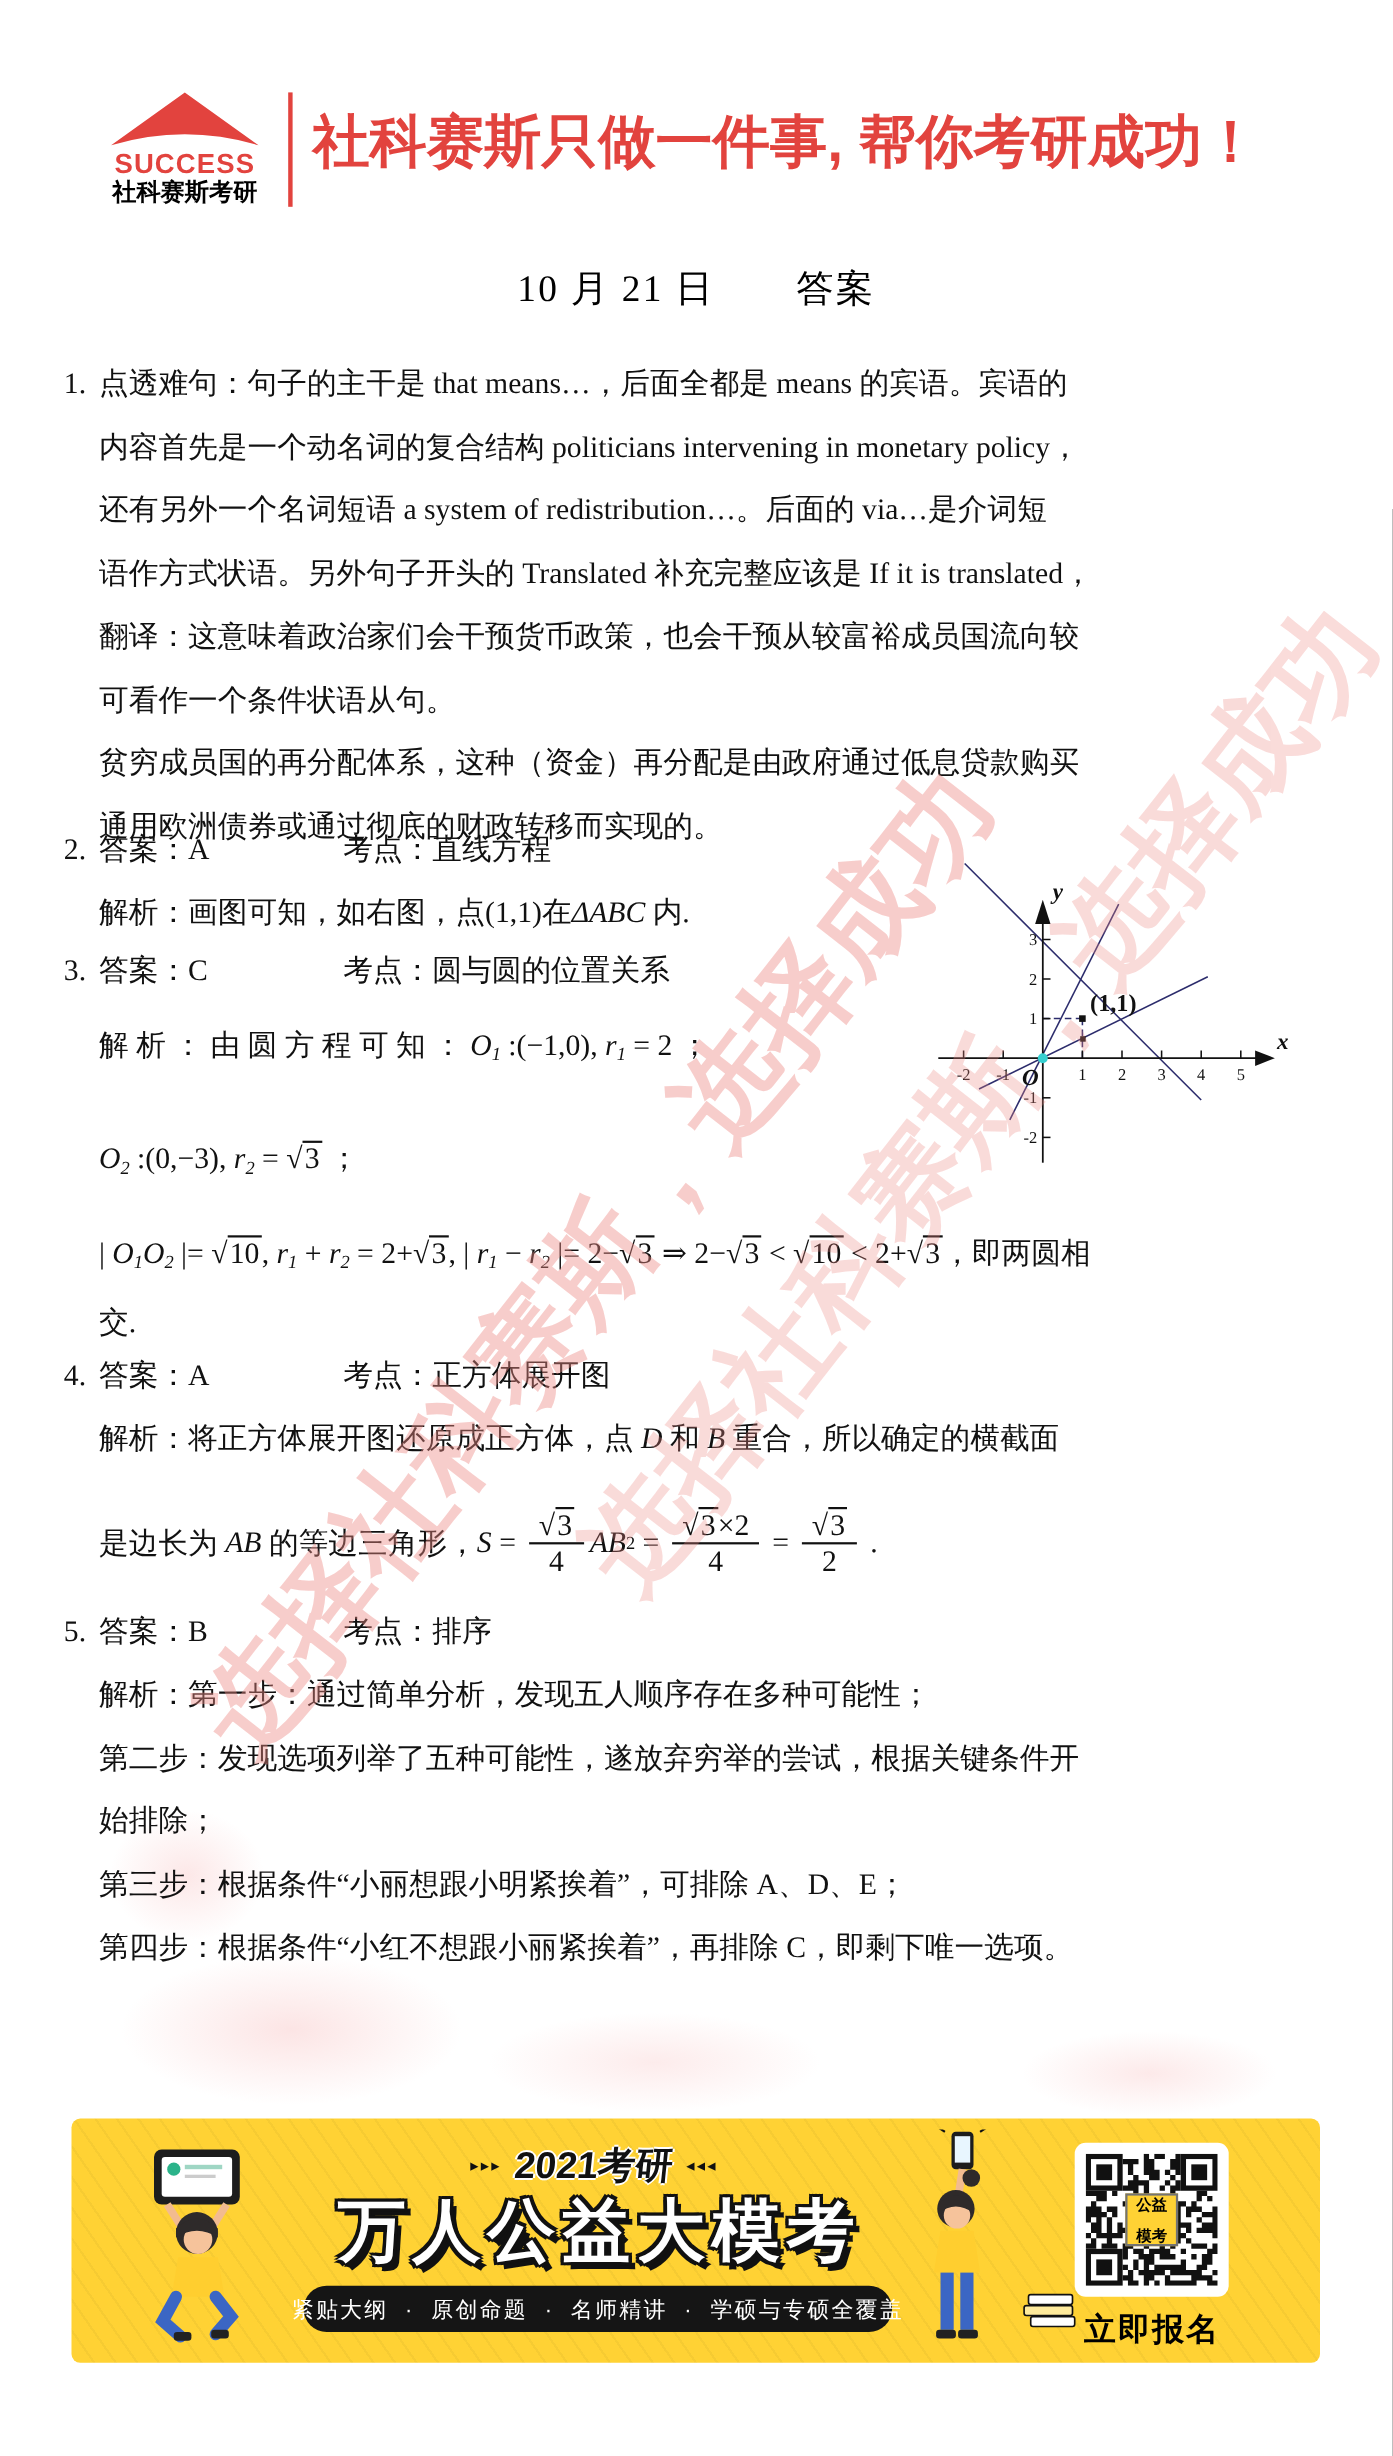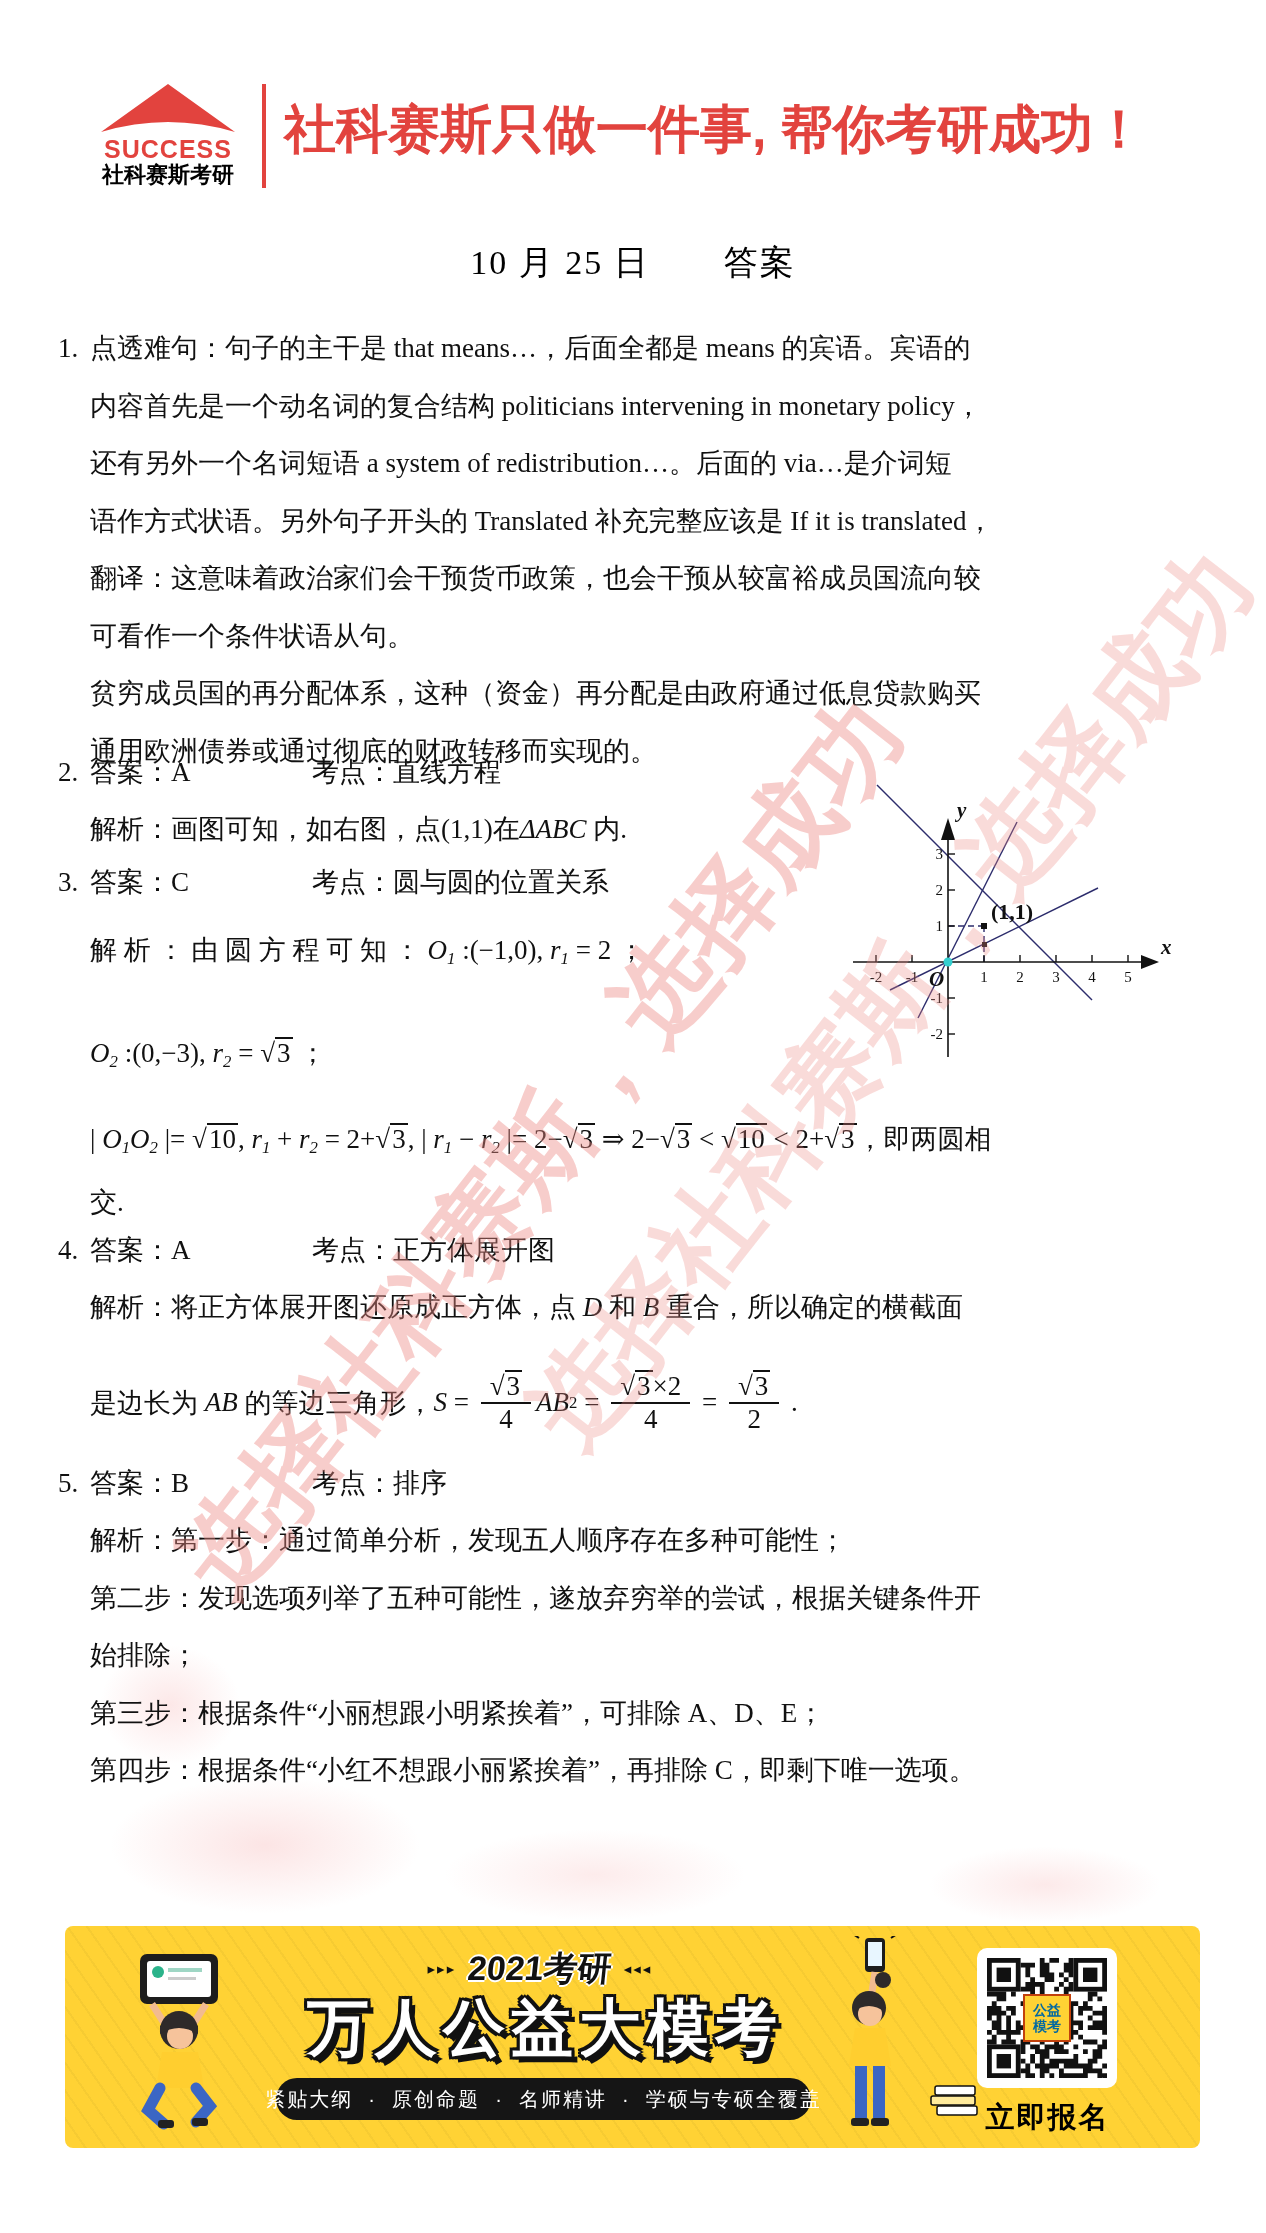--- a/index.html
+++ b/index.html
@@ -63,43 +63,43 @@
            text-shadow:-3px -3px 0 #111,3px -3px 0 #111,-3px 3px 0 #111,3px 3px 0 #111,
                        0 -3px 0 #111,0 3px 0 #111,-3px 0 0 #111,3px 0 0 #111,6px 6px 0 #111;}
   .b-pill{position:absolute;left:211px;top:152px;width:535px;height:42px;background:#151515;
           border-radius:21px;color:#fff;font-size:20px;letter-spacing:2px;display:flex;
           align-items:center;justify-content:center;white-space:pre;}
   .b-char{position:absolute;}
   .qr{position:absolute;left:912px;top:22px;width:140px;height:140px;background:#fff;
       border-radius:10px;}
   .qr svg{position:absolute;left:10px;top:10px;}
   .qr-label{position:absolute;left:46px;top:46px;width:48px;height:48px;background:#ffd234;
-            border:2px solid #c2410c;box-sizing:border-box;display:flex;flex-direction:column;
-            align-items:center;justify-content:center;color:#0369a1;font-weight:800;
+            border:2px solid #737373;box-sizing:border-box;display:flex;flex-direction:column;
+            align-items:center;justify-content:space-between;color:#000000;font-weight:800;
             font-size:14px;line-height:1.15;}
   .b-cta{position:absolute;left:905px;top:172px;width:155px;text-align:center;font-size:29px;
          font-weight:900;color:#000000;letter-spacing:2px;}
 </style>
 </head>
 <body>
 
 <div class="page">
 
   <div class="logo-block">
     <svg class="logo-mountain" width="150" height="58" viewBox="0 0 150 58">
       <path d="M8,54 L75,6 L142,54 Q75,34 8,54 Z" fill="#e2433e"></path>
     </svg>
     <div class="logo-word">SUCCESS</div>
     <div class="logo-sub">社科赛斯考研</div>
   </div>
   <div class="logo-divider"></div>
   <div class="slogan">社科赛斯只做一件事, 帮你考研成功！</div>
 
   <div class="title">
-    <span>10 月 25 日</span>
+    <span>10 月 21 日</span>
     <span>答案</span>
   </div>
 
   <div class="wm wm1">选择社科赛斯，选择成功</div>
   <div class="wm wm2">选择社科赛斯，选择成功</div>
 
   <div class="blob" style="left:70px;top:1620px;width:200px;height:170px;background:radial-gradient(closest-side,rgba(246,177,177,0.30),rgba(246,177,177,0) 70%);"></div>
   <div class="blob" style="left:50px;top:1750px;width:430px;height:190px;background:radial-gradient(closest-side,rgba(246,177,177,0.34),rgba(246,177,177,0) 72%);"></div>
   <div class="blob" style="left:380px;top:1810px;width:430px;height:130px;background:radial-gradient(closest-side,rgba(246,177,177,0.25),rgba(246,177,177,0) 70%);"></div>
   <div class="blob" style="left:880px;top:1830px;width:330px;height:110px;background:radial-gradient(closest-side,rgba(246,177,177,0.28),rgba(246,177,177,0) 70%);"></div>

